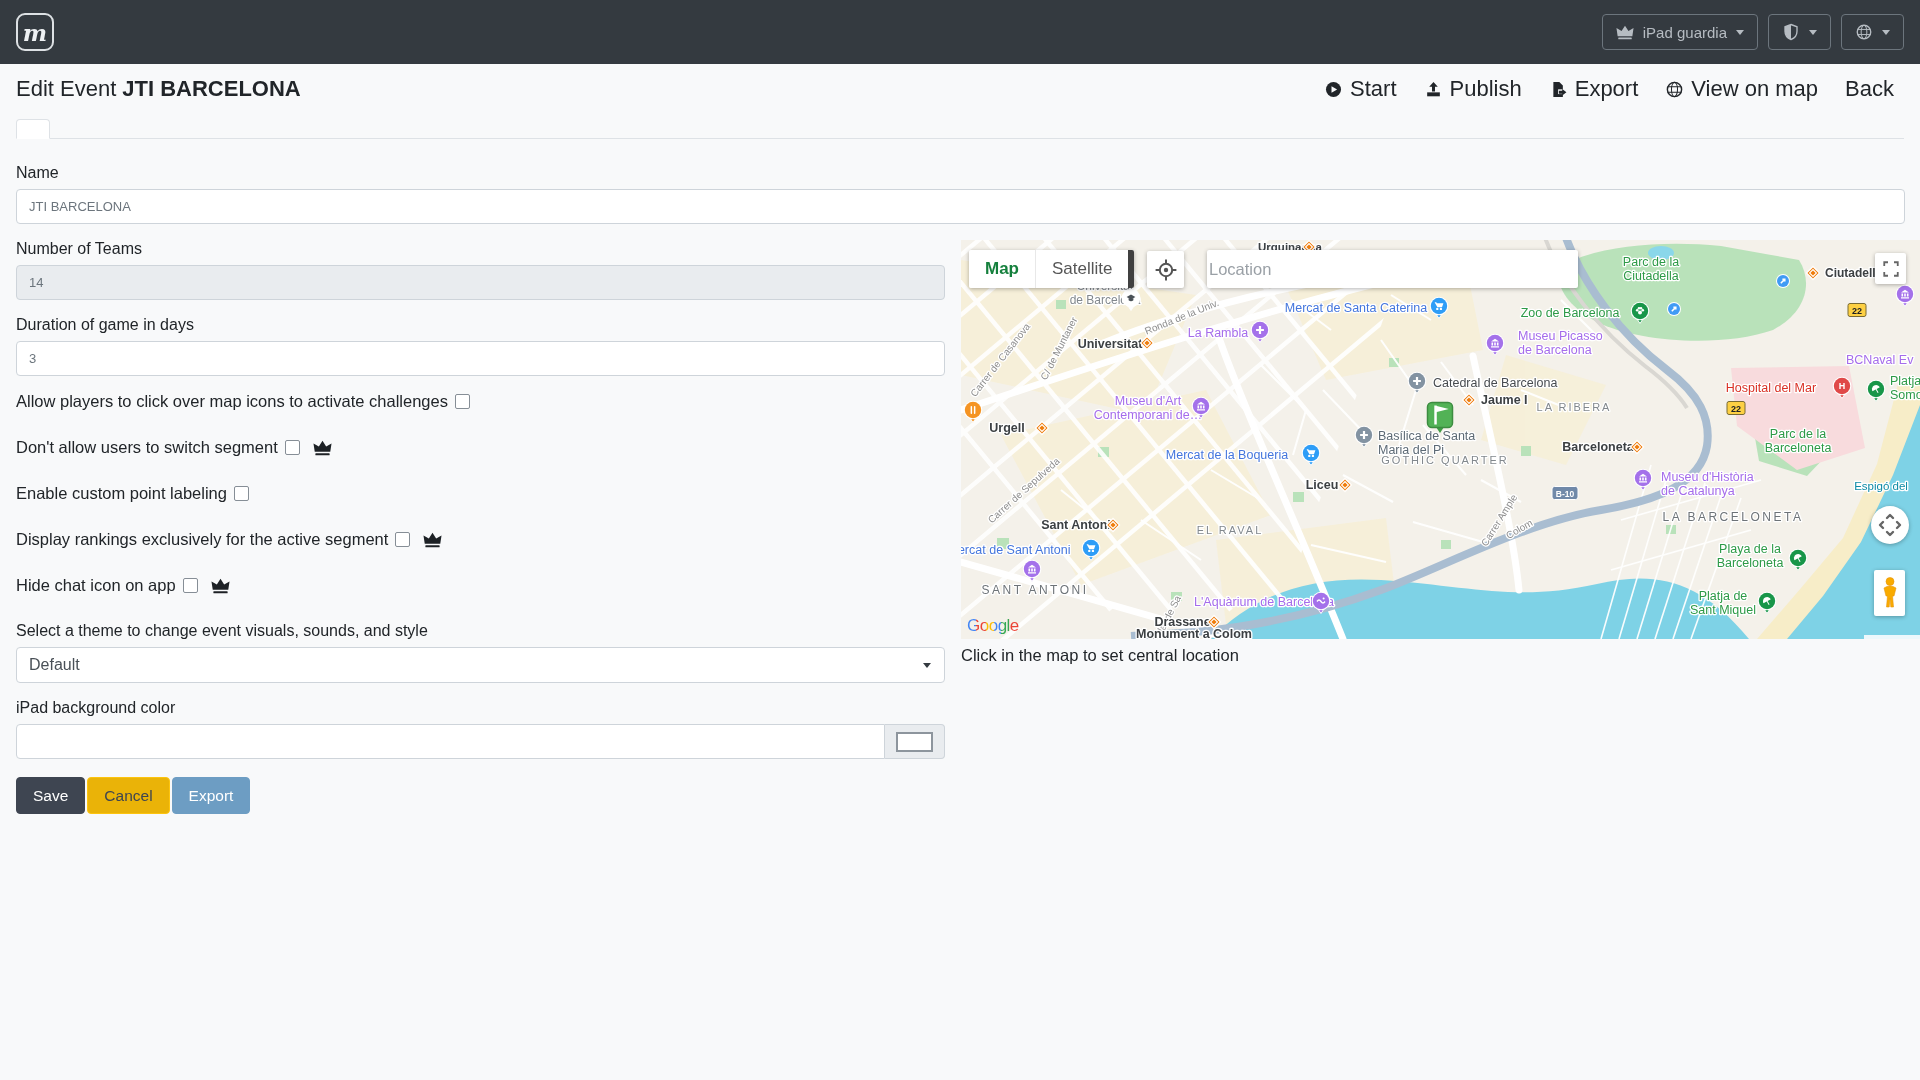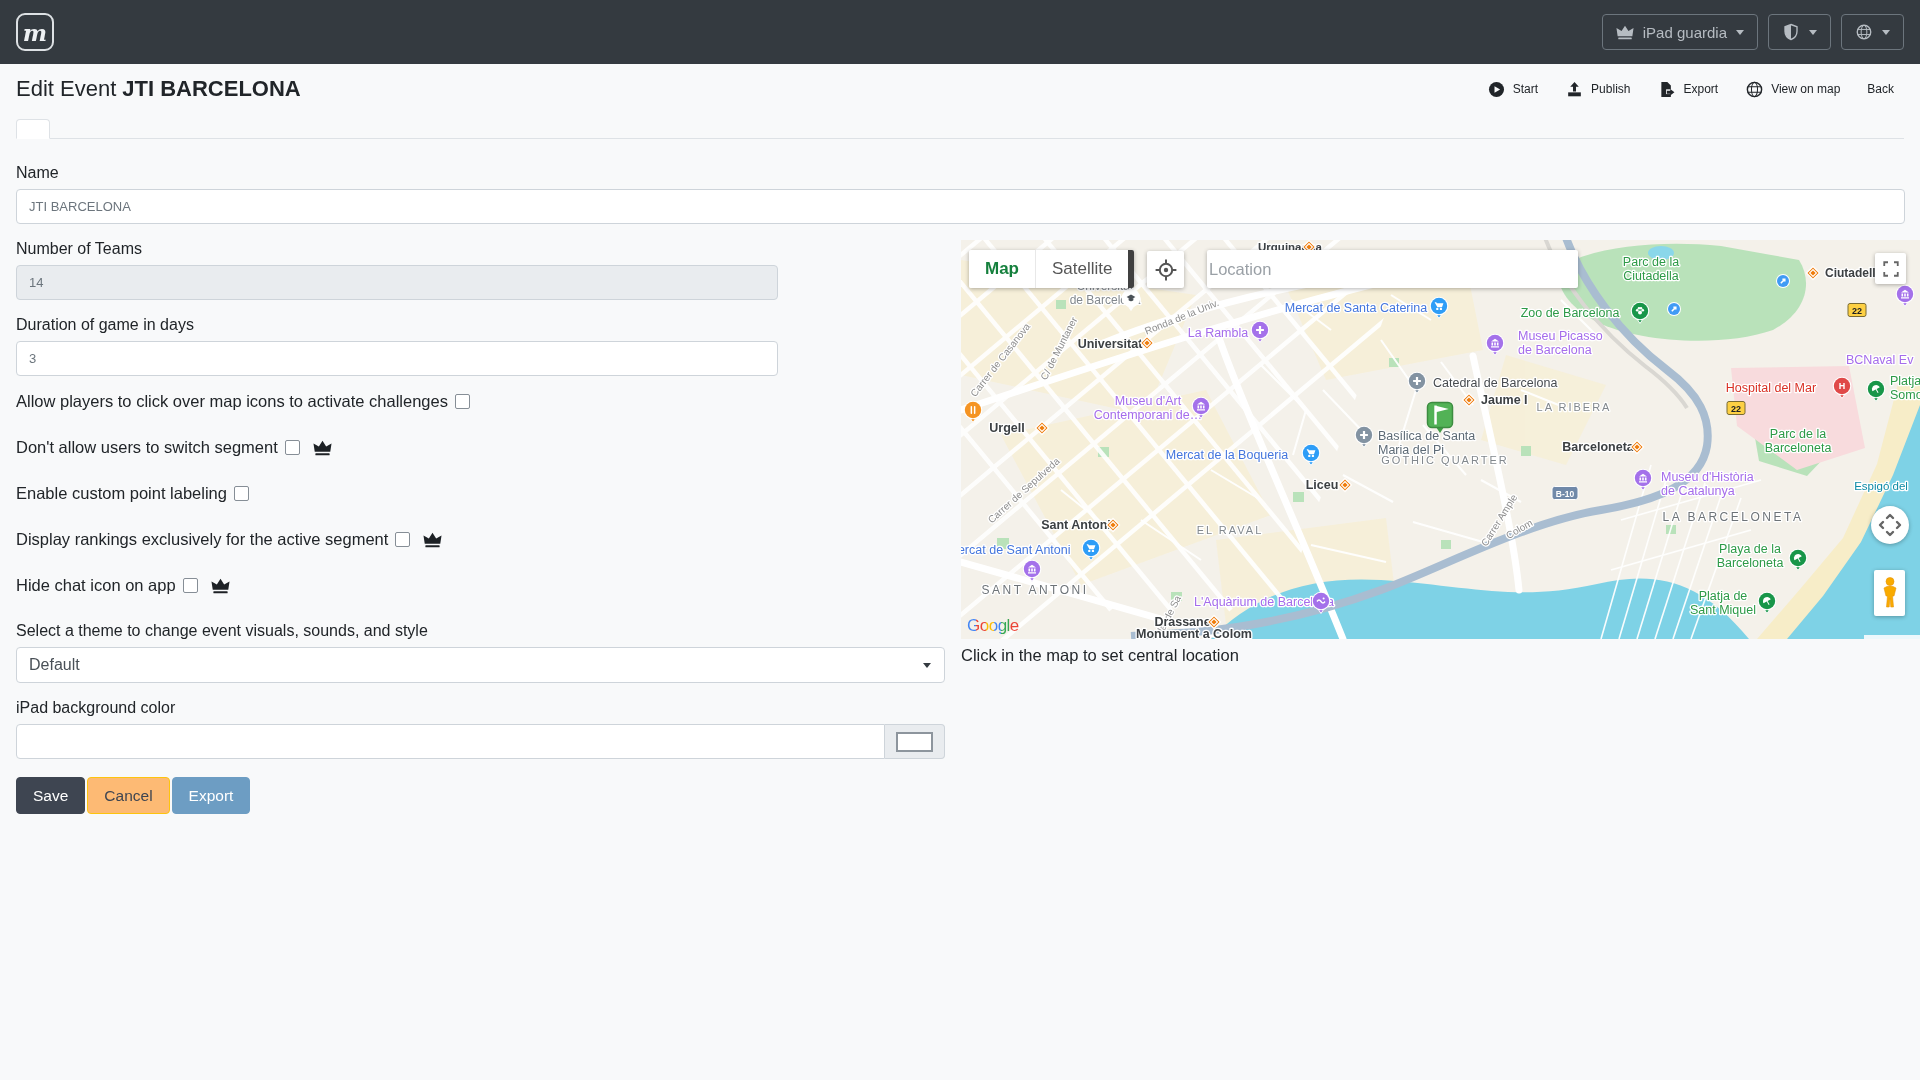--- a/index.html
+++ b/index.html
@@ -16,49 +16,49 @@
   .navright{margin-left:auto;display:flex;gap:10px;align-items:center;}
   .navbtn{height:36px;border:1px solid #6c757d;border-radius:4px;background:transparent;color:#b6bcc2;font-size:15px;display:flex;align-items:center;gap:9px;padding:0 13px;cursor:pointer;font-family:inherit;}
   .navbtn svg{width:18px;height:18px;color:#b6bcc2;}
   .caret{width:0;height:0;border-left:4.5px solid transparent;border-right:4.5px solid transparent;border-top:5px solid #b6bcc2;}
 
   
   .pagehead{position:absolute;top:64px;left:0;right:0;height:50px;display:flex;align-items:center;padding:8px 16px;}
   .title{font-size:22px;color:#212529;}
   .title .tname{font-weight:700;margin-left:6px;}
   .actions{margin-left:auto;display:flex;align-items:center;gap:27px;margin-right:10px;}
-  .action{display:flex;align-items:center;gap:7px;font-size:12px;color:#212529;cursor:pointer;}
+  .action{display:flex;align-items:center;gap:7px;font-size:22px;color:#212529;cursor:pointer;}
   .action svg{width:19px;height:19px;color:#212529;flex:none;}
 
   
   .tabs{position:absolute;top:119px;left:16px;right:16px;display:flex;border-bottom:1px solid #dee2e6;}
   .tab{padding:9px 16px;font-size:16px;color:#495057;border:1px solid transparent;border-radius:4px 4px 0 0;margin-bottom:-1px;cursor:pointer;white-space:nowrap;}
   .tab.active{background:#fff;border-color:#dee2e6 #dee2e6 #fff;}
 
   
   .formcol{position:absolute;top:158px;left:16px;width:1889px;}
   .fgroup{margin:6px 0 16px;}
   .flabel{display:block;font-size:16px;color:#212529;margin-bottom:7px;}
-  .finput{display:block;width:762px;height:35px;border:1px solid #ced4da;border-radius:4px;background:#fff;padding:6px 12px;font-size:13px;color:#6c757d;font-family:inherit;outline:none;}
+  .finput{display:block;width:929px;height:35px;border:1px solid #ced4da;border-radius:4px;background:#fff;padding:6px 12px;font-size:13px;color:#6c757d;font-family:inherit;outline:none;}
   .finput.full{width:1889px;}
   .finput:disabled{background:#e9ecef;}
   .checkrow{display:flex;align-items:center;margin-bottom:27px;font-size:16.5px;color:#212529;}
   .cb{appearance:none;-webkit-appearance:none;width:15px;height:15px;border:1px solid #868e96;border-radius:2px;background:#fff;margin:0 0 0 7px;flex:none;cursor:pointer;}
   .crown{margin-left:13px;display:flex;align-items:center;}
   .crown svg{width:19px;height:19px;color:#1d2125;}
   .fselect{position:relative;width:929px;height:36px;border:1px solid #ced4da;border-radius:4px;background:#fff;display:flex;align-items:center;padding:0 12px;font-size:16px;color:#495057;cursor:pointer;}
   .fselect::after{content:"";position:absolute;right:13px;top:15px;width:0;height:0;border-left:4.5px solid transparent;border-right:4.5px solid transparent;border-top:5.5px solid #343a40;}
   .igroup{display:flex;width:929px;}
   .igroup .finput{flex:1;border-radius:4px 0 0 4px;}
   .addon{width:60px;border:1px solid #ced4da;border-left:0;border-radius:0 4px 4px 0;background:#e9ecef;display:flex;align-items:center;justify-content:center;}
   .swatch{width:37px;height:20px;background:#fff;border:2px solid #8d959d;}
   .btnrow{display:flex;gap:2px;margin-top:18px;}
   .btn{height:37px;padding:0 16px;border-radius:4px;font-size:15.5px;border:1px solid transparent;cursor:pointer;font-family:inherit;}
   .btn-save{background:#3e4551;border-color:#3e4551;color:#fff;}
-  .btn-cancel{background:#fdba74;border-color:#fdc40d;color:#3e4551;}
+  .btn-cancel{background:#eab308;border-color:#fdc40d;color:#3e4551;}
   .btn-export{background:#6d9dc3;border-color:#6d9dc3;color:#fff;}
 
   
   .map{position:absolute;left:961px;top:240px;width:959px;height:399px;background:#f4f1ea;overflow:hidden;}
   .map svg.mapsvg{position:absolute;inset:0;display:block;}
   .ml{paint-order:stroke;stroke:#ffffff;stroke-width:2.6px;stroke-linejoin:round;}
   .mtype{position:absolute;left:8px;top:10px;height:38px;display:flex;box-shadow:0 1px 4px rgba(0,0,0,.3);border-radius:2px;overflow:hidden;}
   .mtbtn{background:#fff;font-size:17px;padding:0 16px;display:flex;align-items:center;color:#565656;cursor:pointer;border-right:6px solid #404040;}
   .mtbtn.sel{color:#15803d;font-weight:700;border-right:1px solid #e8e8e8;}
   .locatebtn{position:absolute;left:186px;top:11px;width:37px;height:37px;background:#fff;border-radius:2px;box-shadow:0 1px 4px rgba(0,0,0,.3);display:flex;align-items:center;justify-content:center;cursor:pointer;}

